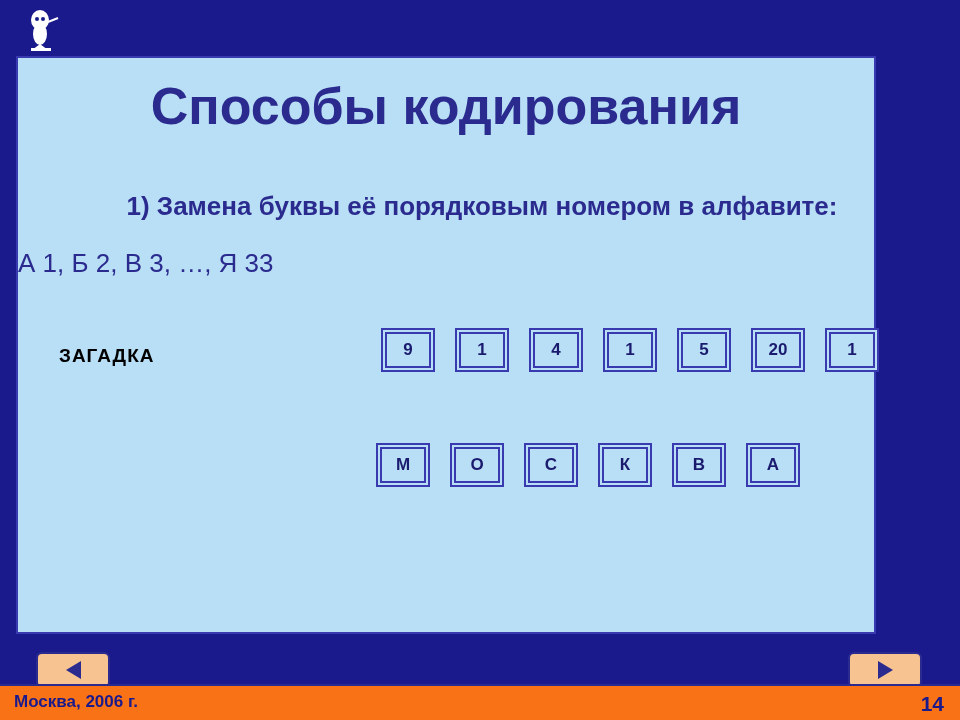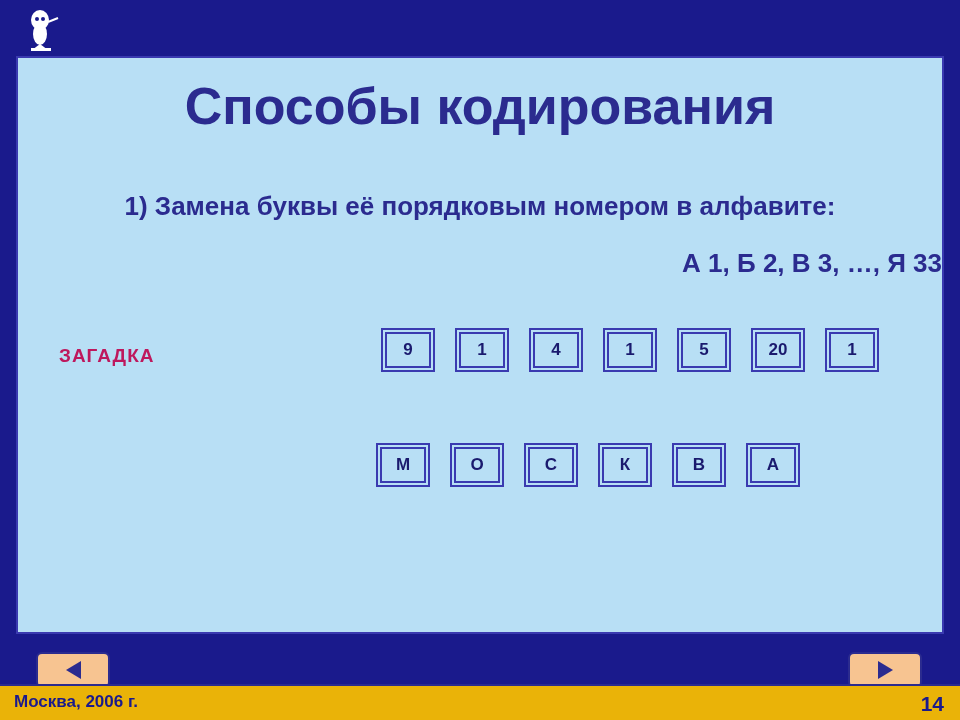--- a/index.html
+++ b/index.html
@@ -27,21 +27,21 @@
     left: 18px;
     top: 8px;
     width: 50px;
     height: 44px;
   }
   
   .panel {
     position: absolute;
     left: 16px;
     top: 56px;
-    width: 928px;
+    width: 860px;
     height: 578px;
     background: #b8dff5;
     border: 2px solid #3a3ab0;
     box-sizing: border-box;
   }
   .title {
     position: absolute;
     left: 0;
     top: 18px;
     width: 100%;
@@ -53,36 +53,37 @@
   }
   .subtitle1 {
     position: absolute;
     left: 0;
     top: 133px;
     width: 100%;
     text-align: center;
     font-size: 26px;
     font-weight: bold;
     color: #2b2b8f;
+    padding-left: 36px;
   }
   .subtitle2 {
     position: absolute;
     left: 0;
     top: 190px;
     width: 100%;
-    text-align: right;
+    text-align: left;
     font-size: 26px;
-    font-weight: bold;
+    font-weight: normal;
     color: #2b2b8f;
   }
   .word-label {
     position: absolute;
     font-size: 19px;
     font-weight: bold;
-    color: #be185d;
+    color: #000000;
     letter-spacing: 1px;
   }
   #label-zagadka { left: 41px; top: 287px; }
   #label-moskva  { left: 49px; top: 402px; letter-spacing: 2px; }
 
   .row {
     position: absolute;
     display: flex;
   }
   #row-numbers { left: 363px; top: 270px; }
@@ -127,21 +128,21 @@
   .tri-left  { border-right: 15px solid #2b2b8f; }
   .tri-right { border-left: 15px solid #2b2b8f; }
 
   
   .footer {
     position: absolute;
     left: 0;
     bottom: 0;
     width: 960px;
     height: 34px;
-    background: #eab308;
+    background: #f97316;
     border-top: 2px solid #2b2b8f;
   }
   .footer-text {
     position: absolute;
     left: 14px;
     top: 6px;
     font-size: 17px;
     font-weight: bold;
     color: #1a1a8c;
   }

